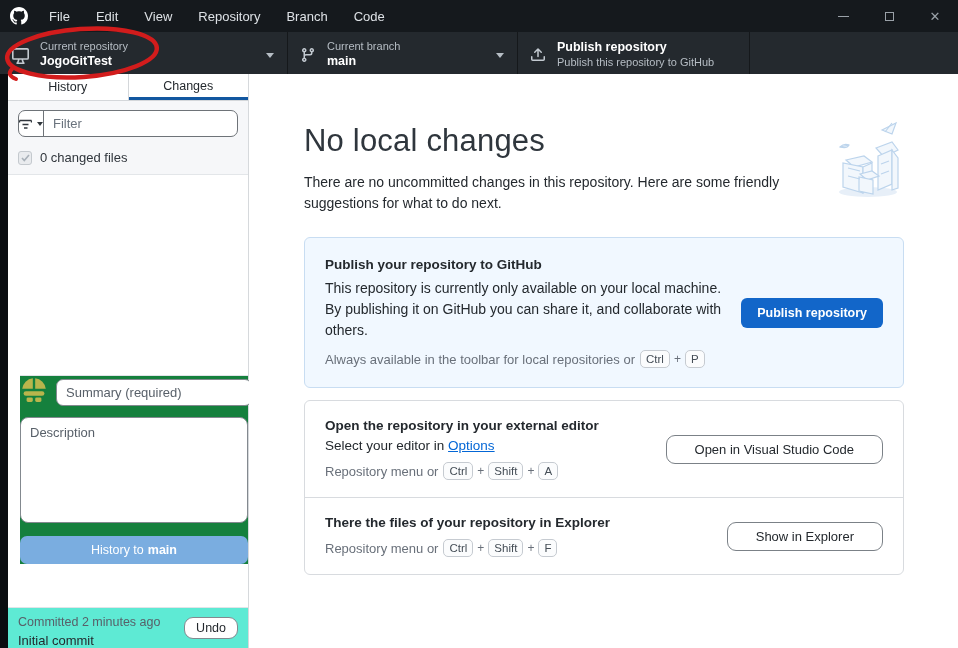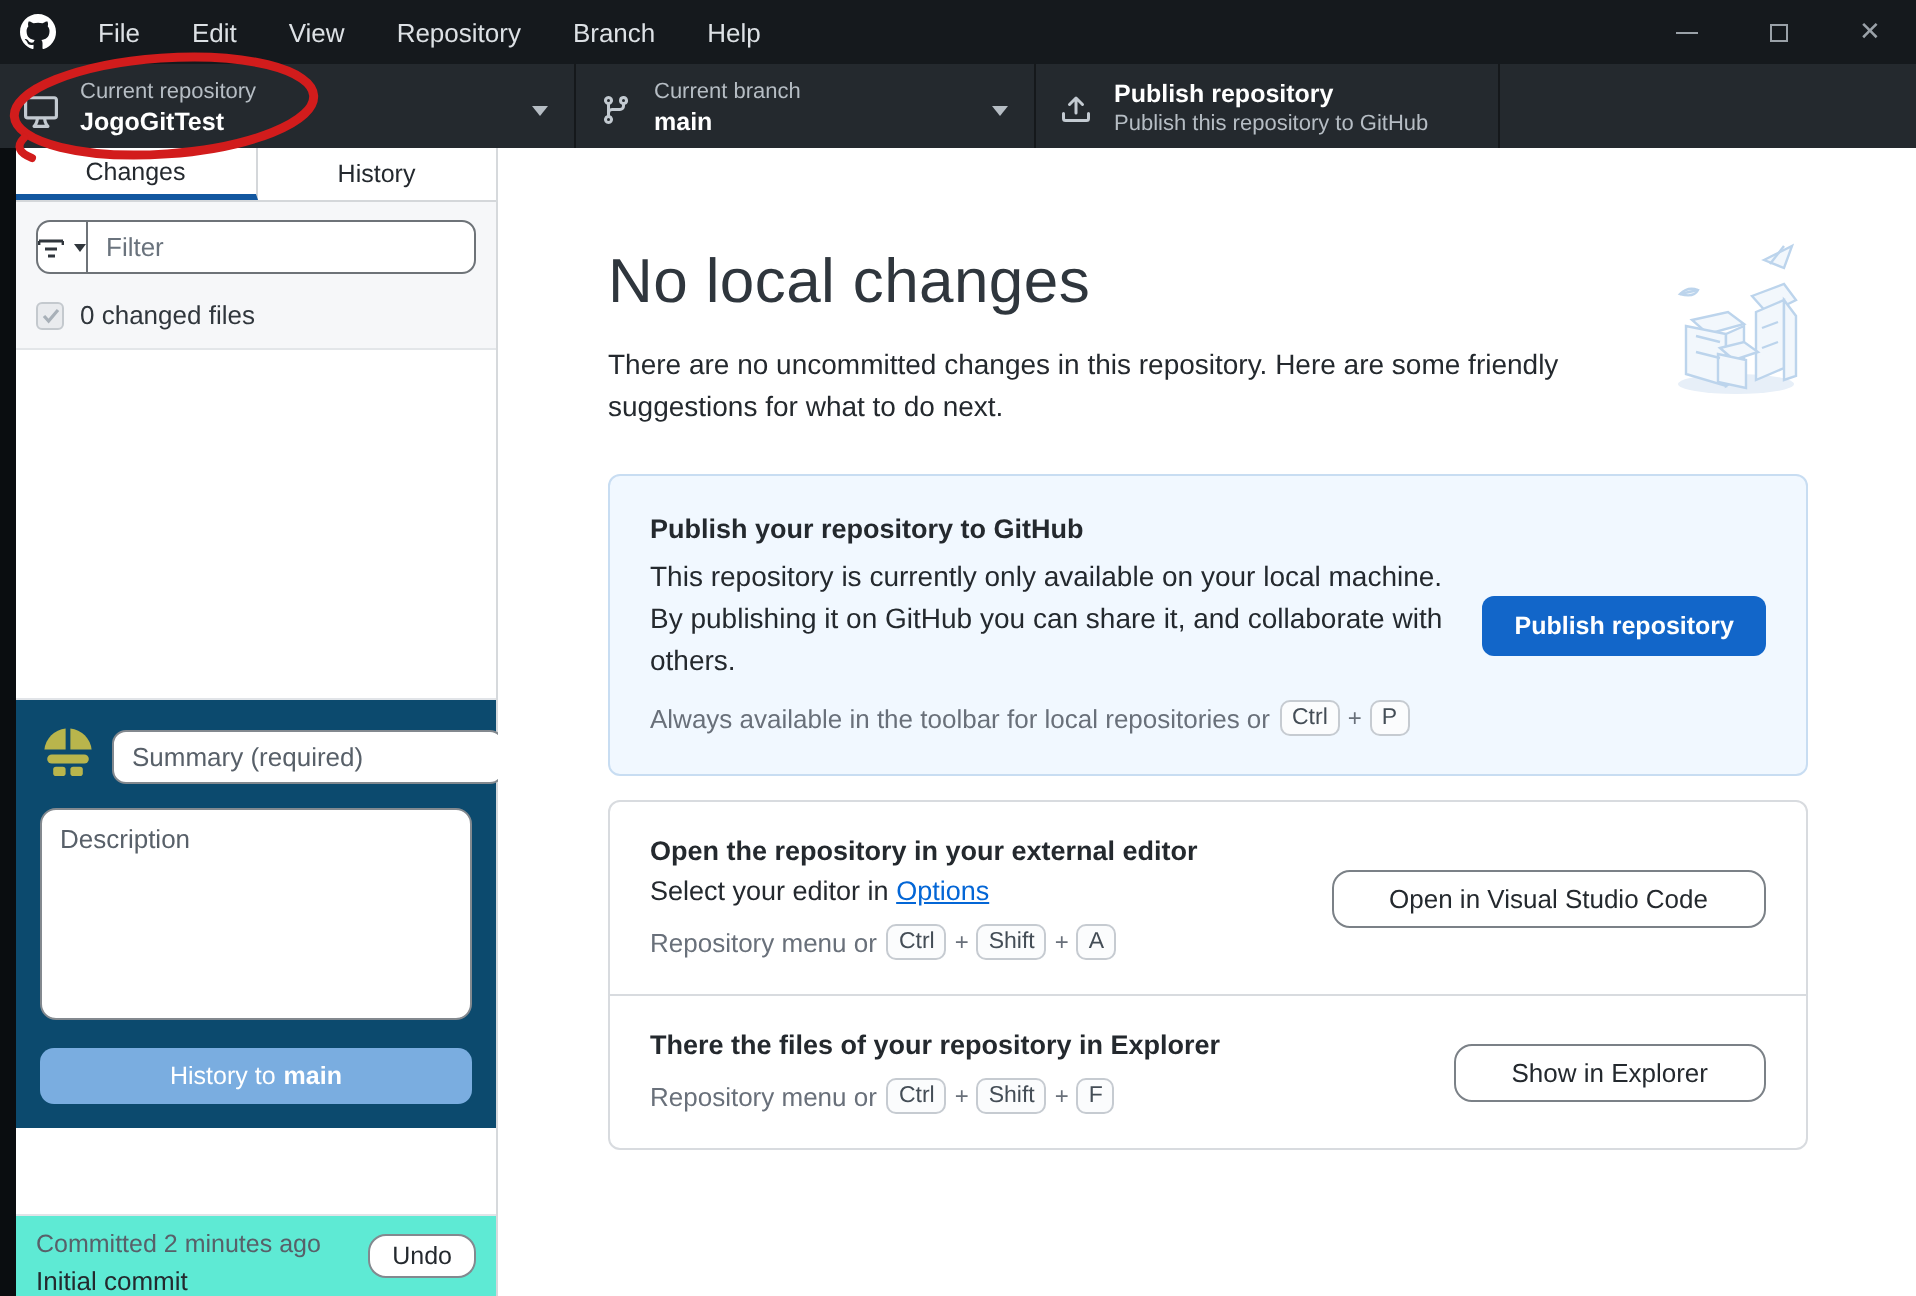--- a/index.html
+++ b/index.html
@@ -46,21 +46,21 @@
   .filter-btn { width:46px; display:flex; align-items:center; justify-content:center; gap:5px; border-right:1.2px solid #6e7378; }
   .fcaret { width:0; height:0; border-left:3.5px solid transparent; border-right:3.5px solid transparent; border-top:4.5px solid #30363c; }
   .filter-input { flex:1; border:none; outline:none; padding:0 9px; font-size:13px; font-family:inherit; color:#24292e; background:transparent; }
   .filter-input::placeholder { color:#6a737d; }
 
   .files-row { display:flex; align-items:center; gap:8px; padding:5px 10px 9px; background:#f6f7f9; border-bottom:1px solid #e3e6e9; }
   .cbx { width:14px; height:14px; border:1px solid #c4c9ce; border-radius:3px; background:#e9ebee; display:flex; align-items:center; justify-content:center; }
   .files-label { font-size:13px; color:#30363c; }
   .list-space { flex:1; background:#fff; }
 
-  .commit-area { border-top:1px solid #e1e4e8; padding:12px; background:#0c4a6e; }
+  .commit-area { border-top:1px solid #e1e4e8; padding:0; background:#15803d;margin-left:12px; }
   .commit-row1 { display:flex; align-items:center; gap:8px; }
   .summary-input { flex:1; height:27px; border:1.2px solid #83898f; border-radius:7px; padding:0 9px; font-size:13px; font-family:inherit; color:#24292e; }
   .summary-input::placeholder, .desc-input::placeholder { color:#586069; }
   .desc-input { width:100%; height:106px; margin-top:9px; border:1.2px solid #83898f; border-radius:8px; padding:7px 9px; font-size:13px; font-family:inherit; color:#24292e; resize:none; }
   .commit-btn { width:100%; height:28px; margin-top:9px; border:none; border-radius:7px; background:#7aade0; color:#fff; font-size:12.5px; font-family:inherit; display:flex; align-items:center; justify-content:center; gap:0; cursor:pointer; }
   .commit-btn b { margin-left:4px; }
 
   .sidebar-footer { border-top:1px solid #e1e4e8; padding:7px 10px 0; display:flex; justify-content:space-between; background:#5eead4; flex:0 0 40px;margin-top:43px; }
   .sf-time { font-size:12.5px; color:#586069; }
   .sf-msg { font-size:13px; color:#24292e; margin-top:4px; }
@@ -101,21 +101,21 @@
       <svg width="18" height="18" viewBox="0 0 16 16" fill="#ffffff">
           <path d="M8 0C3.58 0 0 3.58 0 8c0 3.54 2.29 6.53 5.47 7.59.4.07.55-.17.55-.38 0-.19-.01-.82-.01-1.49-2.01.37-2.53-.49-2.69-.94-.09-.23-.48-.94-.82-1.13-.28-.15-.68-.52-.01-.53.63-.01 1.08.58 1.23.82.72 1.21 1.87.87 2.33.66.07-.52.28-.87.51-1.07-1.78-.2-3.64-.89-3.64-3.95 0-.87.31-1.59.82-2.15-.08-.2-.36-1.02.08-2.12 0 0 .67-.21 2.2.82.64-.18 1.32-.27 2-.27s1.36.09 2 .27c1.53-1.04 2.2-.82 2.2-.82.44 1.1.16 1.92.08 2.12.51.56.82 1.27.82 2.15 0 3.07-1.87 3.75-3.65 3.95.29.25.54.73.54 1.48 0 1.07-.01 1.93-.01 2.2 0 .21.15.46.55.38A8.01 8.01 0 0 0 16 8c0-4.42-3.58-8-8-8z"></path>
         </svg>
     </span>
     <div class="menubar">
       <span>File</span>
       <span>Edit</span>
       <span>View</span>
       <span>Repository</span>
       <span>Branch</span>
-      <span>Help</span>
+      <span>Code</span>
     </div>
     <div class="wincontrols">
       <span class="wc wc-min">
           <i></i>
         </span>
       <span class="wc wc-max">
           <i></i>
         </span>
       <span class="wc">✕</span>
     </div>
@@ -159,22 +159,22 @@
       </span>
     </div>
     <div style="flex:1"></div>
   </div>
 
   <div class="bodywrap">
     <div class="left-strip"></div>
 
     <div class="sidebar">
       <div class="tabbar">
+        <div class="tab">History</div>
         <div class="tab active">Changes</div>
-        <div class="tab">History</div>
       </div>
 
       <div class="filter-row">
         <div class="filter-ctl">
           <span class="filter-btn">
             <svg width="13" height="10" viewBox="0 0 13 10">
                 <path d="M0.5 1.5 h12 M0.5 1.5 v2 M12.5 1.5 v2 M3.5 5.5 h6 M5 9 h3.5" stroke="#30363c" stroke-width="1.4" fill="none"></path>
               </svg>
             <span class="fcaret"></span>
           </span>

